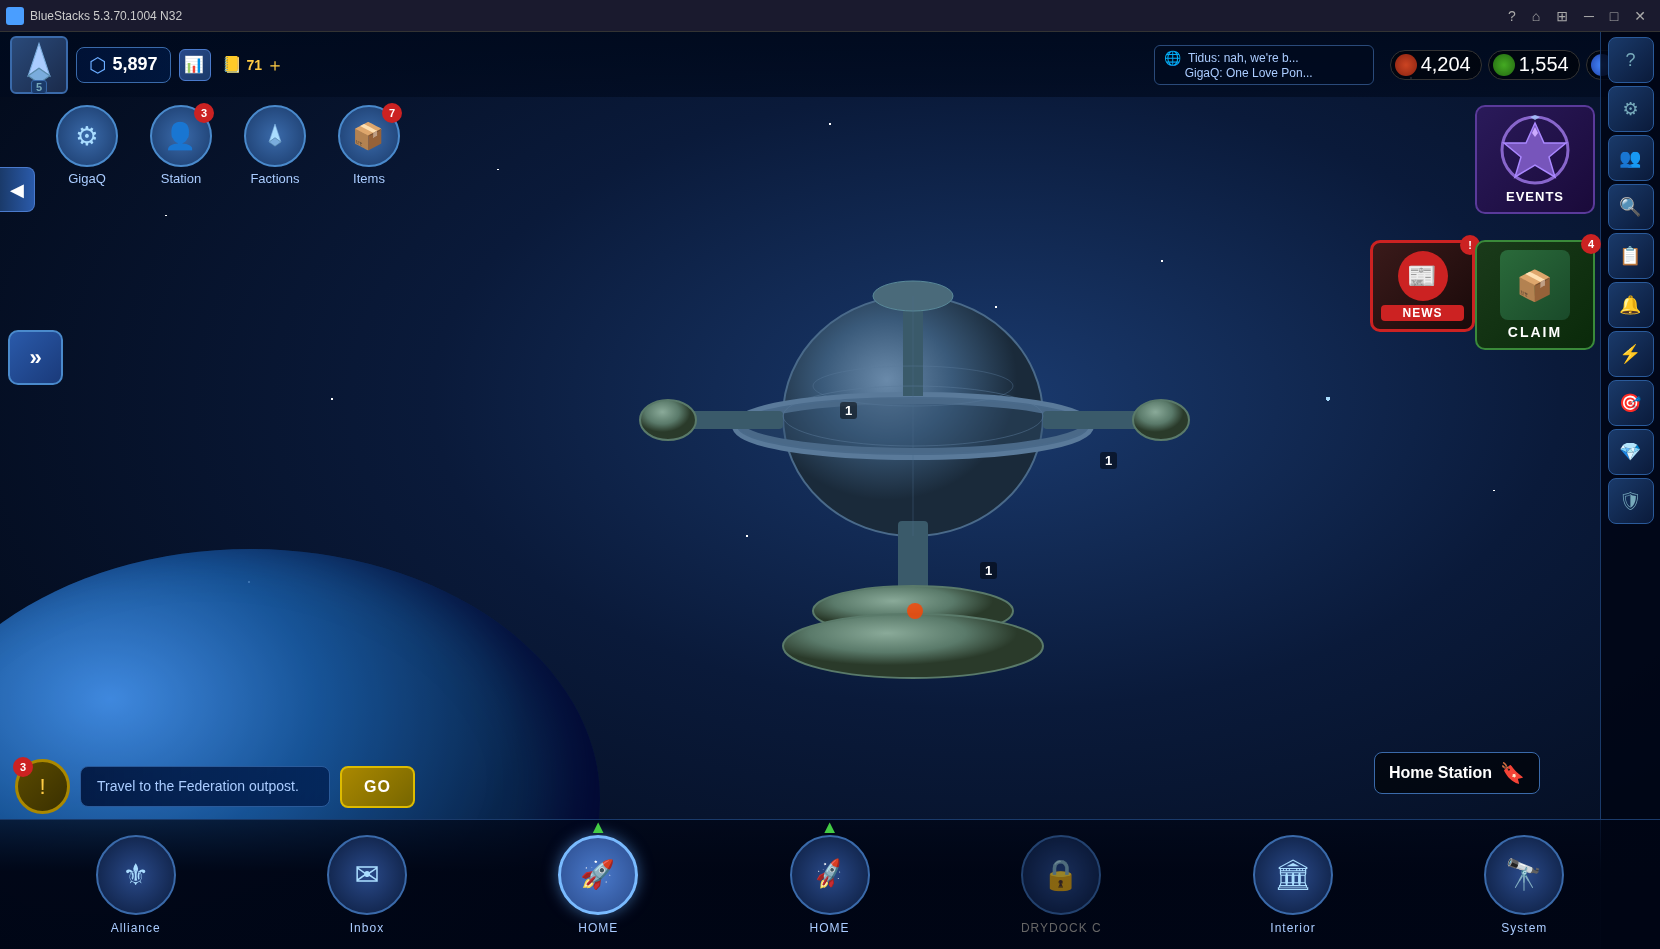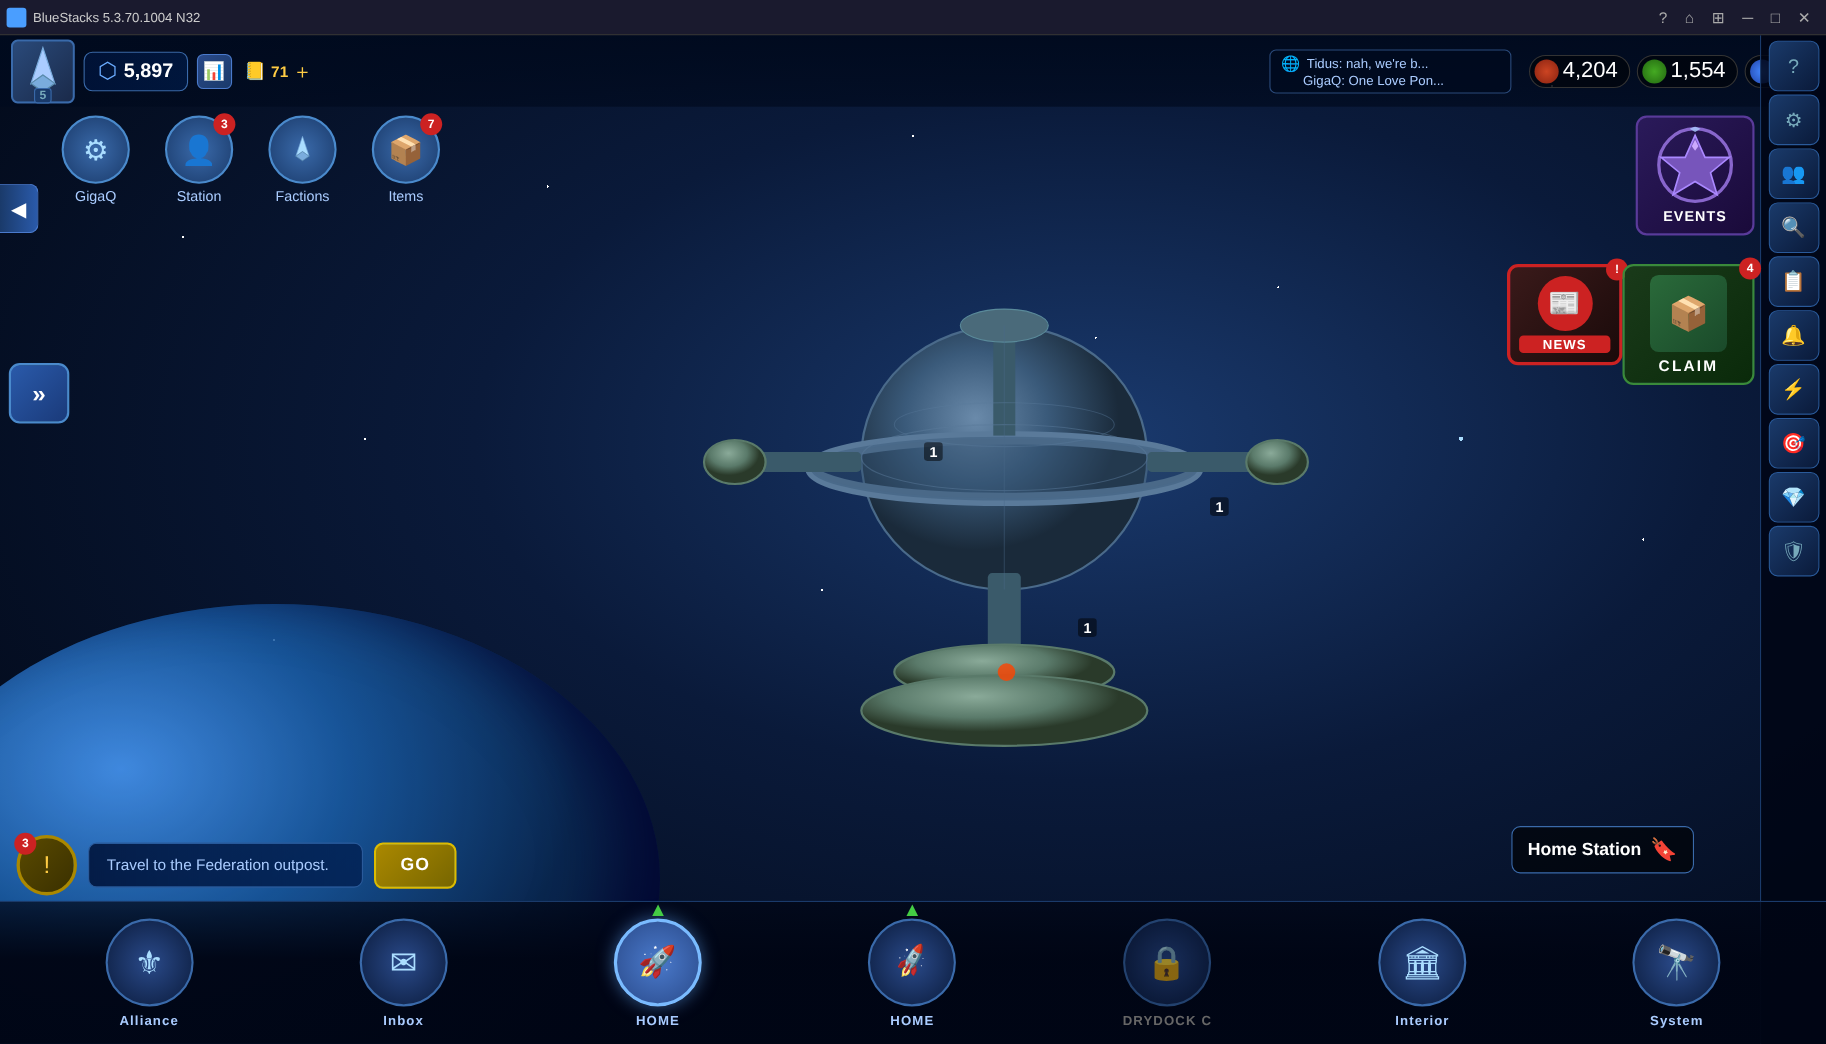--- a/index.html
+++ b/index.html
@@ -272,21 +272,21 @@
       cursor: pointer;
       color: #7ab;
       font-size: 18px;
     }
 
     
     #events-card {
       position: absolute;
       top: 105px;
       right: 65px;
-      width: 108px;
+      width: 120px;
       z-index: 51;
       cursor: pointer;
     }
     .events-inner {
       background: linear-gradient(135deg, #2a1a5a, #1a0a3a);
       border: 2px solid #5a3a9a;
       border-radius: 10px;
       padding: 8px;
       text-align: center;
     }
@@ -601,21 +601,21 @@
       color: #aaddff;
     }
     .bottom-icon-wrap.home-selected {
       background: radial-gradient(circle, #4a7acc, #2a4a8a);
       border: 3px solid #7abbff;
       box-shadow: 0 0 15px rgba(100,170,255,0.5);
     }
     .bottom-label {
       color: #aaccff;
       font-size: 12px;
-      font-weight: bold;
+      font-weight: normal;
       letter-spacing: 1px;
     }
     .bottom-arrow {
       color: #44cc44;
       font-size: 18px;
       position: absolute;
       top: -4px;
     }
     .bottom-icon-relative {
       position: relative;

